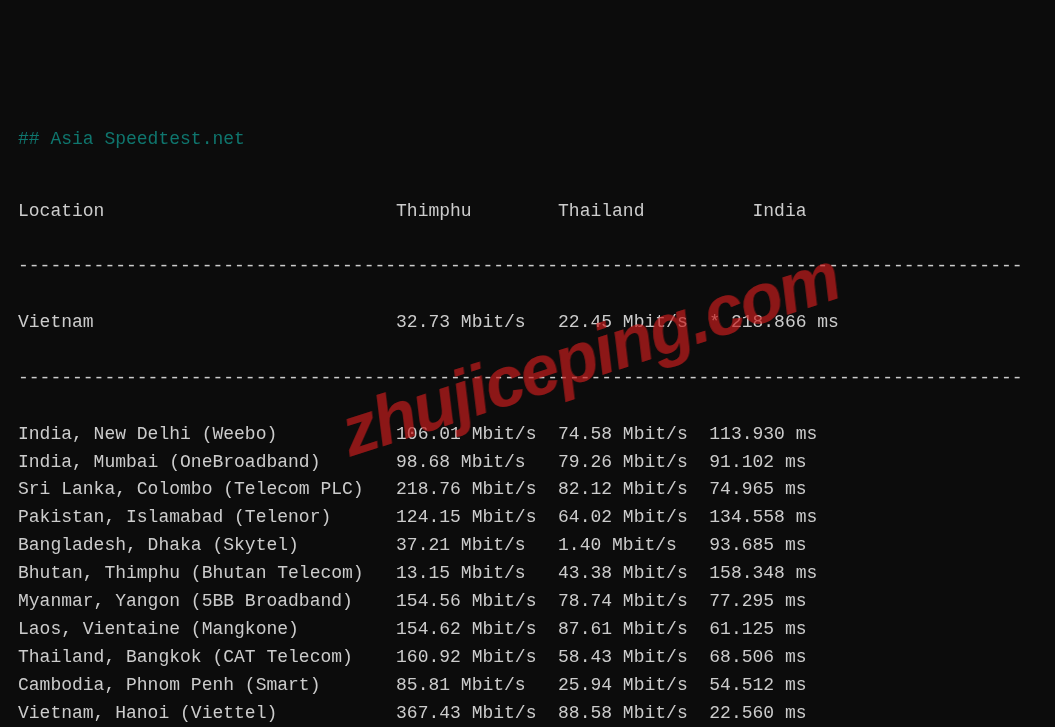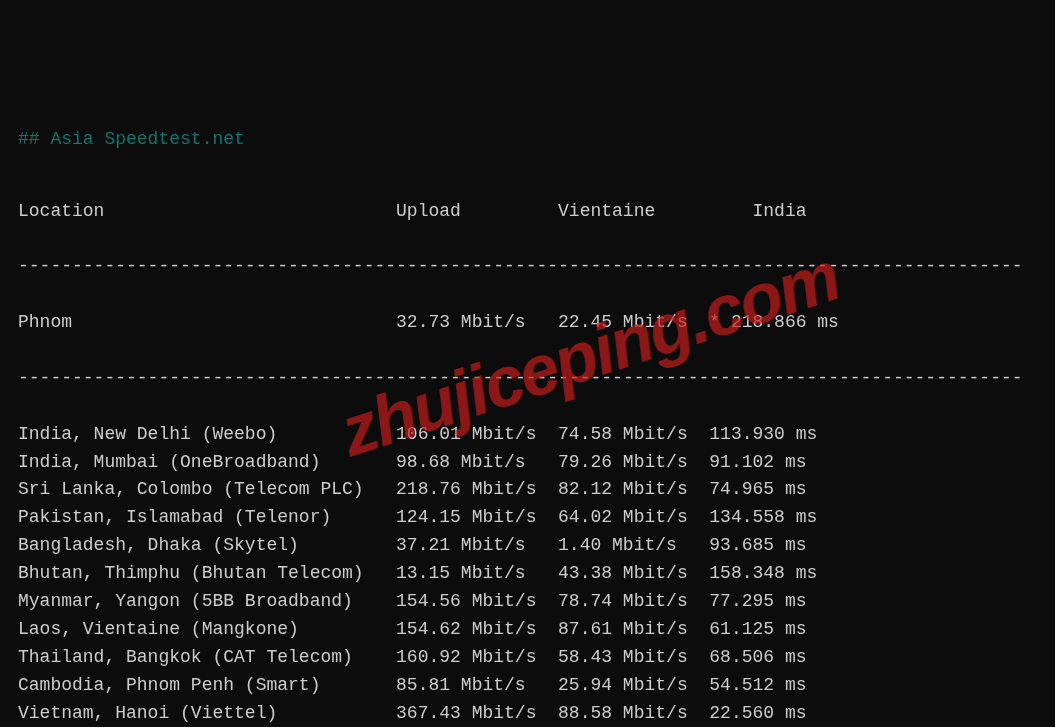--- a/index.html
+++ b/index.html
@@ -53,23 +53,23 @@
       user-select: none;
       text-shadow: 1px 0 rgba(200,30,30,0.3);
     }
   </style>
 </head>
 <body>
 
 
 
 <div class="title">## Asia Speedtest.net</div>
-<div class="row"><span class="col col-loc">Location</span><span class="col col-up">Upload</span><span class="col col-down">Vientaine</span><span class="col-ping-header">India</span></div>
+<div class="row"><span class="col col-loc">Location</span><span class="col col-up">Thimphu</span><span class="col col-down">Thailand</span><span class="col-ping-header">India</span></div>
 <div class="divider">---------------------------------------------------------------------------------------------</div>
-<div class="row"><span class="col col-loc">Phnom</span><span class="col col-up">32.73 Mbit/s</span><span class="col col-down">22.45 Mbit/s</span><span class="col-ping">* 218.866 ms</span></div>
+<div class="row"><span class="col col-loc">Vietnam</span><span class="col col-up">32.73 Mbit/s</span><span class="col col-down">22.45 Mbit/s</span><span class="col-ping">* 218.866 ms</span></div>
 <div class="divider">---------------------------------------------------------------------------------------------</div>
 <div id="rows-container"><div class="row"><span class="col col-loc">India, New Delhi (Weebo)</span><span class="col col-up">106.01 Mbit/s</span><span class="col col-down">74.58 Mbit/s</span><span class="col-ping">113.930 ms</span></div><div class="row"><span class="col col-loc">India, Mumbai (OneBroadband)</span><span class="col col-up">98.68 Mbit/s</span><span class="col col-down">79.26 Mbit/s</span><span class="col-ping">91.102 ms</span></div><div class="row"><span class="col col-loc">Sri Lanka, Colombo (Telecom PLC)</span><span class="col col-up">218.76 Mbit/s</span><span class="col col-down">82.12 Mbit/s</span><span class="col-ping">74.965 ms</span></div><div class="row"><span class="col col-loc">Pakistan, Islamabad (Telenor)</span><span class="col col-up">124.15 Mbit/s</span><span class="col col-down">64.02 Mbit/s</span><span class="col-ping">134.558 ms</span></div><div class="row"><span class="col col-loc">Bangladesh, Dhaka (Skytel)</span><span class="col col-up">37.21 Mbit/s</span><span class="col col-down">1.40 Mbit/s</span><span class="col-ping">93.685 ms</span></div><div class="row"><span class="col col-loc">Bhutan, Thimphu (Bhutan Telecom)</span><span class="col col-up">13.15 Mbit/s</span><span class="col col-down">43.38 Mbit/s</span><span class="col-ping">158.348 ms</span></div><div class="row"><span class="col col-loc">Myanmar, Yangon (5BB Broadband)</span><span class="col col-up">154.56 Mbit/s</span><span class="col col-down">78.74 Mbit/s</span><span class="col-ping">77.295 ms</span></div><div class="row"><span class="col col-loc">Laos, Vientaine (Mangkone)</span><span class="col col-up">154.62 Mbit/s</span><span class="col col-down">87.61 Mbit/s</span><span class="col-ping">61.125 ms</span></div><div class="row"><span class="col col-loc">Thailand, Bangkok (CAT Telecom)</span><span class="col col-up">160.92 Mbit/s</span><span class="col col-down">58.43 Mbit/s</span><span class="col-ping">68.506 ms</span></div><div class="row"><span class="col col-loc">Cambodia, Phnom Penh (Smart)</span><span class="col col-up">85.81 Mbit/s</span><span class="col col-down">25.94 Mbit/s</span><span class="col-ping">54.512 ms</span></div><div class="row"><span class="col col-loc">Vietnam, Hanoi (Viettel)</span><span class="col col-up">367.43 Mbit/s</span><span class="col col-down">88.58 Mbit/s</span><span class="col-ping">22.560 ms</span></div></div>
 
 
 <div class="watermark">zhujiceping.com</div>
 
 
 
 
 </body></html>

